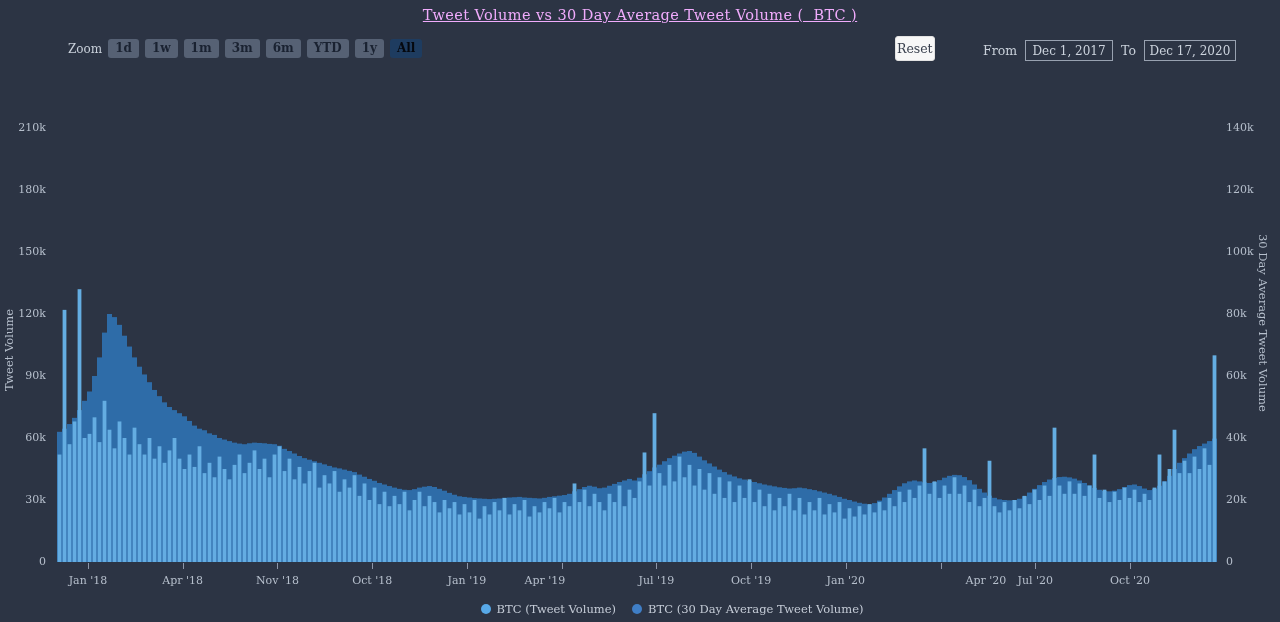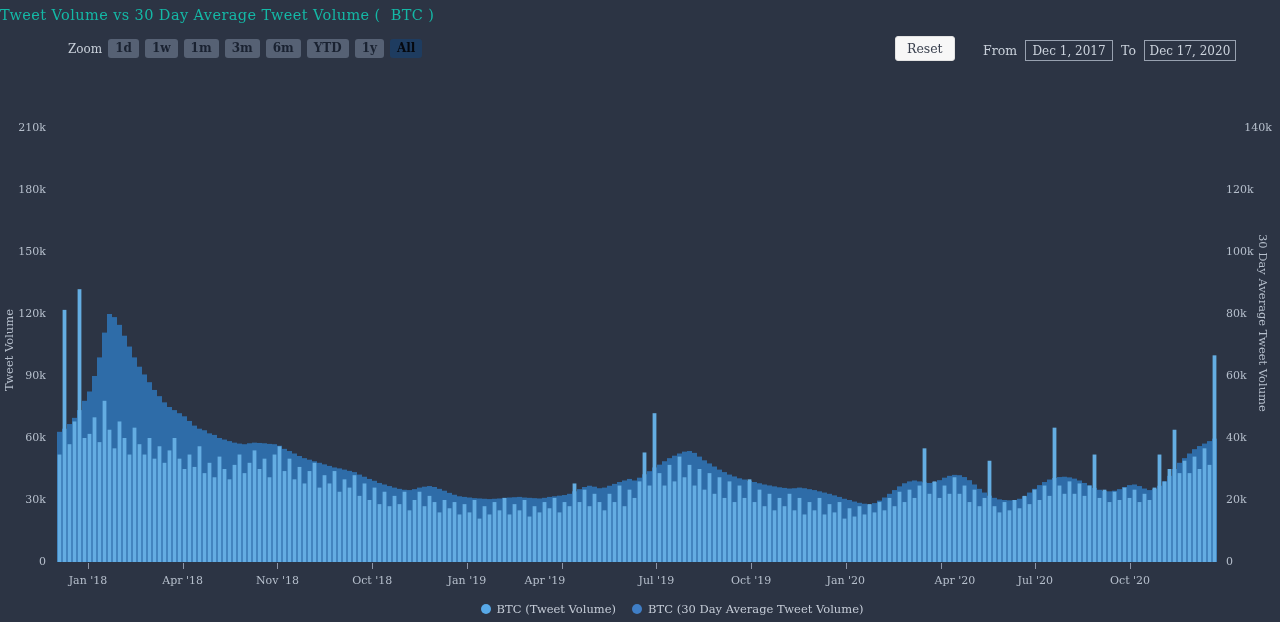--- a/index.html
+++ b/index.html
@@ -3,37 +3,37 @@
 <meta charset="utf-8">
 <style>
   html,body{margin:0;padding:0;}
   body{
     width:1280px;height:622px;position:relative;overflow:hidden;
     background:#2c3444;
     font-family:"DejaVu Serif", "Liberation Serif", serif;
     color:#c7ced8;
   }
   .chart-title{
-    position:absolute;top:7px;left:0;width:100%;text-align:left;
-    font-size:14.5px;letter-spacing:.4px;color:#14b8a6;white-space:pre;
+    position:absolute;top:7px;left:0;width:100%;text-align:center;
+    font-size:14.5px;letter-spacing:.4px;color:#f0abfc;white-space:pre;text-decoration:underline;
   }
   .toolbar-left{
     position:absolute;left:68px;top:39px;display:flex;align-items:center;gap:6px;
     font-size:12px;color:#c9d0da;
   }
   .zoom-btn{
     display:inline-block;background:#57617400;background:#57617a;
     background-color:#566174;color:#1a2231;font-weight:bold;font-size:12px;
     padding:3px 7px;border-radius:3px;cursor:pointer;line-height:13px;
   }
   .zoom-btn.active{background-color:#1e3c60;color:#05080e;}
   .reset-btn{
     position:absolute;left:895px;top:36px;background:#f7f7f7;color:#39404e;
     border:1px solid #e2e2e2;border-radius:3px;font-size:12.5px;
-    font-family:"DejaVu Serif", serif;padding:4px 11px;cursor:pointer;
+    font-family:"DejaVu Serif", serif;padding:4px 1px;cursor:pointer;
   }
   .range-group{
     position:absolute;left:983px;top:40px;display:flex;align-items:center;gap:8px;
     font-size:12.5px;color:#c9d0da;
   }
   .date-input{
     background:transparent;border:1px solid #98a1b0;color:#ccd3dd;
     font-family:"DejaVu Serif", serif;font-size:12px;text-align:center;
     height:17px;padding:1px 2px;
   }
@@ -568,21 +568,21 @@
     <span class="ytick-left" style="top: 121px;">210k</span>
   </div>
 <div id="yticks-right">
     <span class="ytick-right" style="top: 555px;">0</span>
     <span class="ytick-right" style="top: 493px;">20k</span>
     <span class="ytick-right" style="top: 431px;">40k</span>
     <span class="ytick-right" style="top: 369px;">60k</span>
     <span class="ytick-right" style="top: 307px;">80k</span>
     <span class="ytick-right" style="top: 245px;">100k</span>
     <span class="ytick-right" style="top: 183px;">120k</span>
-    <span class="ytick-right" style="top: 121px; text-align: right;">140k</span>
+    <span class="ytick-right" style="top: 121px;">140k</span>
   </div>
 <div id="xticks">
     <span class="xtick-mark" style="left: 88px;"></span>
     <span class="xtick-label" style="left: 56px;">Jan '18</span>
     <span class="xtick-mark" style="left: 182.73px;"></span>
     <span class="xtick-label" style="left: 150.73px;">Apr '18</span>
     <span class="xtick-mark" style="left: 277.46px;"></span>
     <span class="xtick-label" style="left: 245.46px;">Nov '18</span>
     <span class="xtick-mark" style="left: 372.19px;"></span>
     <span class="xtick-label" style="left: 340.19px;">Oct '18</span>
@@ -590,21 +590,21 @@
     <span class="xtick-label" style="left: 434.92px;">Jan '19</span>
     <span class="xtick-mark" style="left: 561.65px;"></span>
     <span class="xtick-label" style="left: 513px;">Apr '19</span>
     <span class="xtick-mark" style="left: 656.38px;"></span>
     <span class="xtick-label" style="left: 624.38px;">Jul '19</span>
     <span class="xtick-mark" style="left: 751.11px;"></span>
     <span class="xtick-label" style="left: 719.11px;">Oct '19</span>
     <span class="xtick-mark" style="left: 845.84px;"></span>
     <span class="xtick-label" style="left: 813.84px;">Jan '20</span>
     <span class="xtick-mark" style="left: 940.57px;"></span>
-    <span class="xtick-label" style="left: 923px;">Apr '20</span>
+    <span class="xtick-label" style="left: 954px;">Apr '20</span>
     <span class="xtick-mark" style="left: 1035.3px;"></span>
     <span class="xtick-label" style="left: 1003.3px;">Jul '20</span>
     <span class="xtick-mark" style="left: 1130.03px;"></span>
     <span class="xtick-label" style="left: 1098.03px;">Oct '20</span>
   </div>
 
 <div class="yaxis-title-left">Tweet Volume</div>
 <div class="yaxis-title-right">30 Day Average Tweet Volume</div>
 
 <div class="legend" id="legend">

